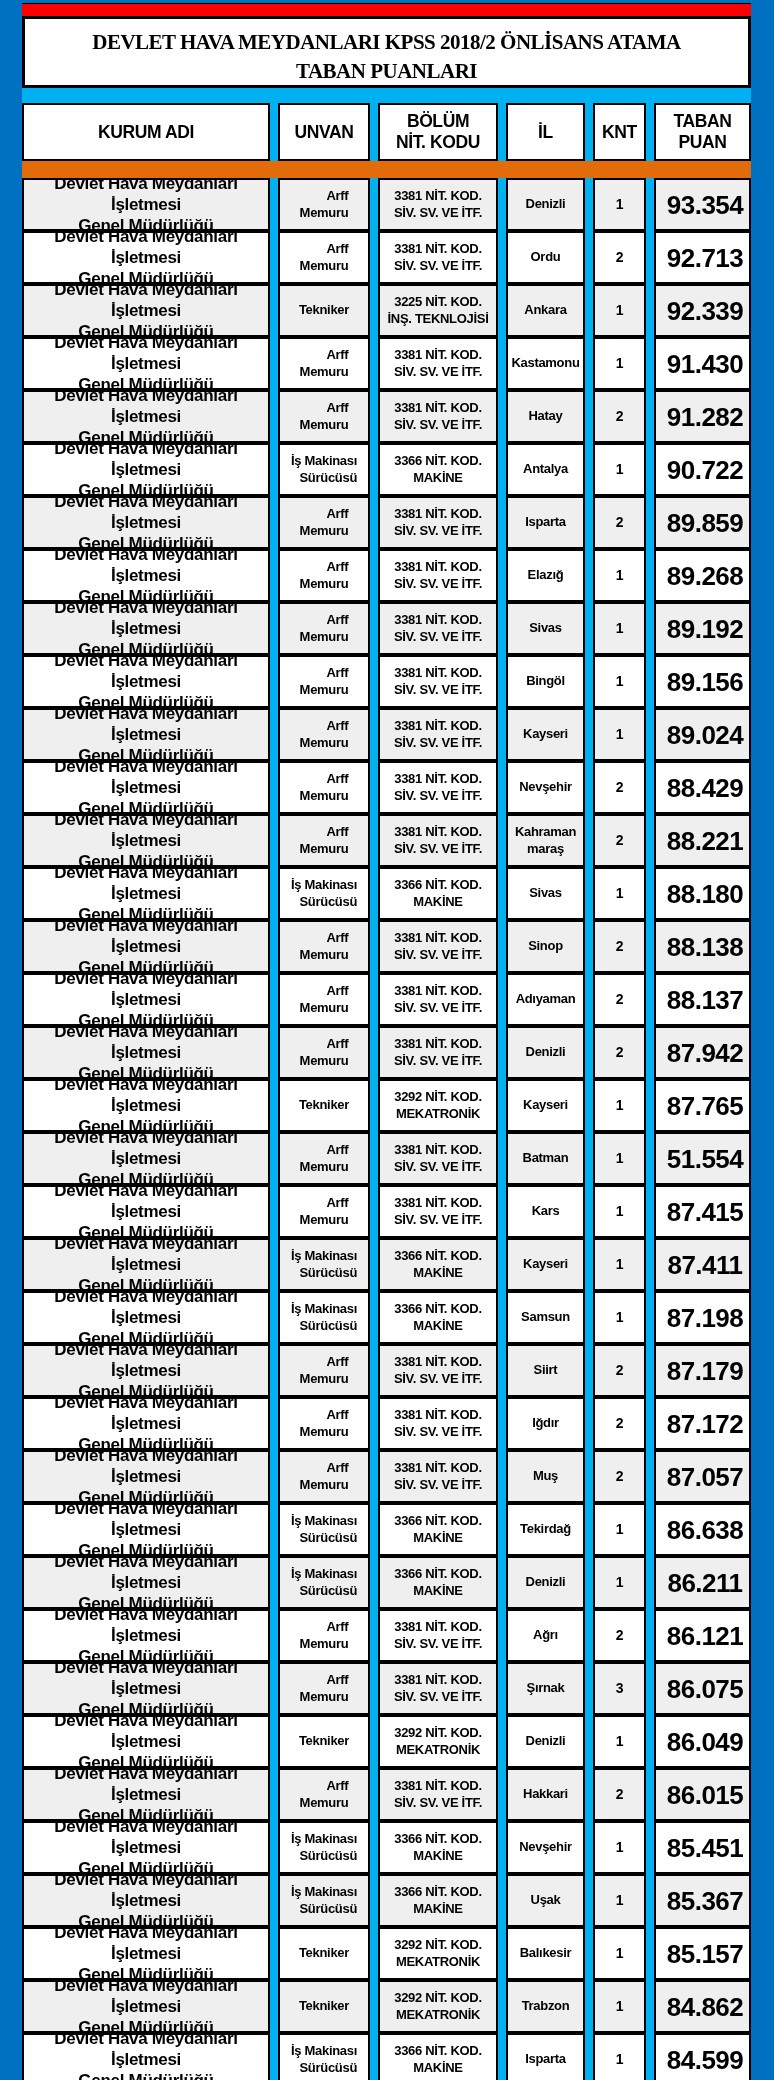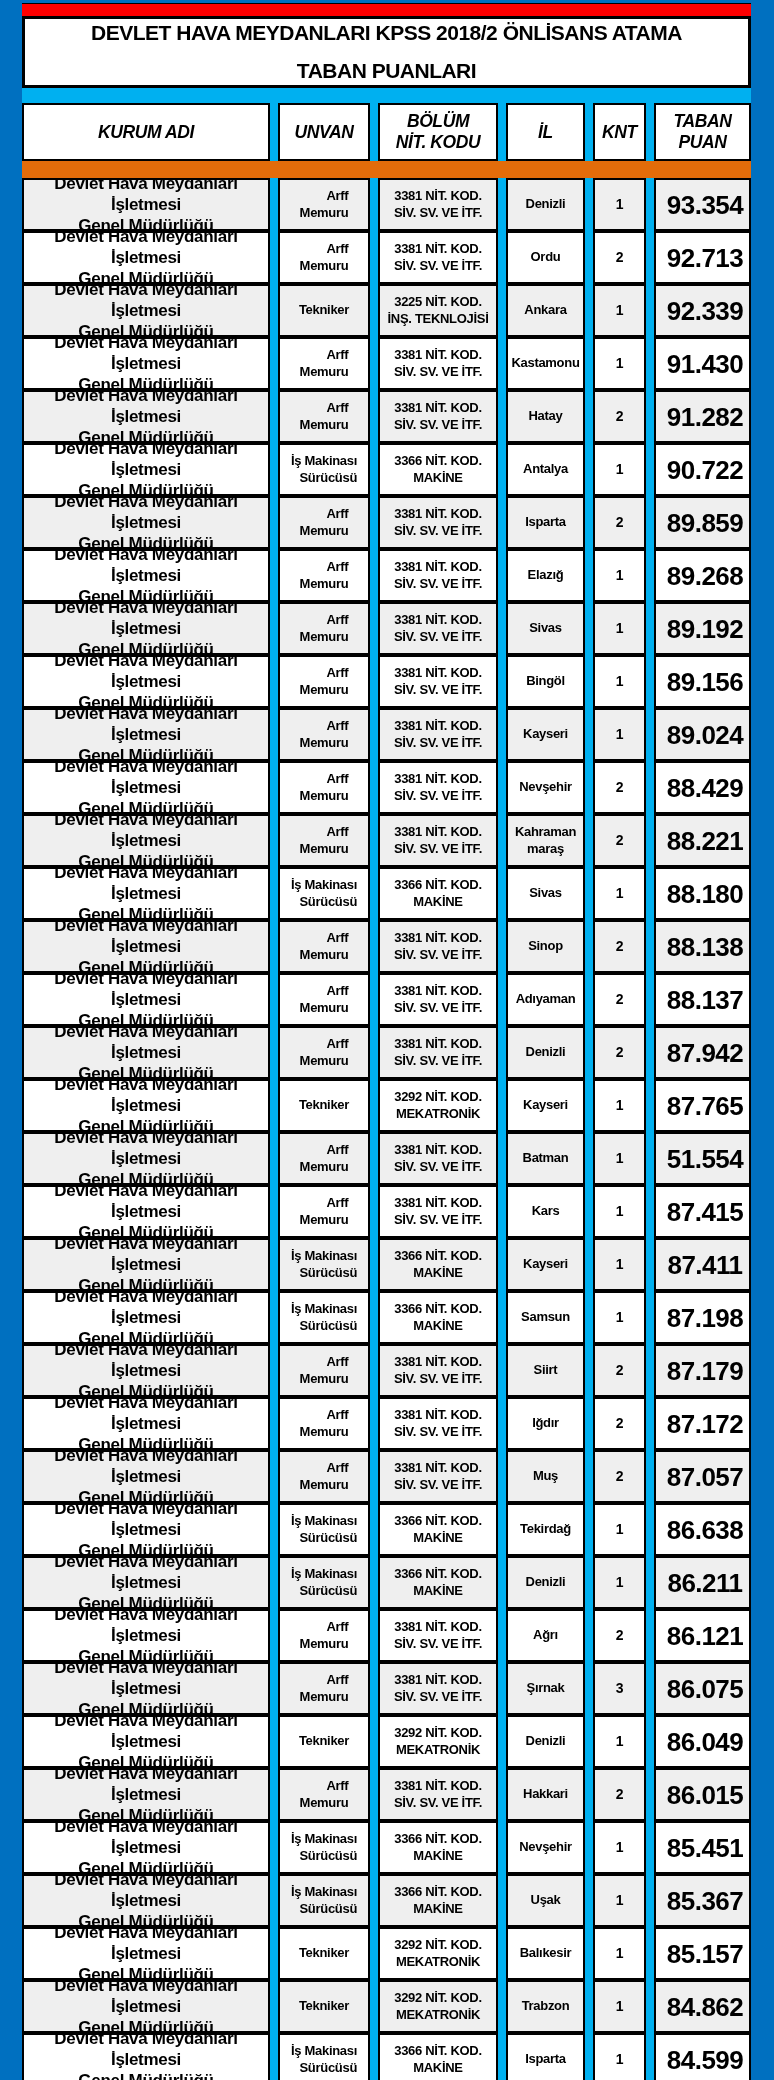--- a/index.html
+++ b/index.html
@@ -16,37 +16,38 @@
     width:774px; min-height:2080px; box-sizing:border-box;
     background:var(--frame-blue);
     padding:3px 23px 5px 22px;
   }
   .red-band{
     height:12px; background:var(--band-red);
     border-top:1px solid #000;
   }
   .title-box{
     background:#fff; border:3px solid #000; height:66px;
-    display:flex; flex-direction:column; align-items:center; justify-content:space-between;
+    display:flex; flex-direction:column; align-items:center; justify-content:flex-end;
     text-align:center;
+    font-family:Liberation Serif, serif;
   }
   .title-box div{
     font-weight:bold; font-size:21px; line-height:1.35; letter-spacing:-0.5px;
     white-space:nowrap;
   }
   .cyan-band{ height:15px; background:var(--band-cyan); }
   .orange-band{ height:17px; background:var(--band-orange); }
 
   .tbl{
     display:grid;
     grid-template-columns:248px 92px 120px 79px 53px 1fr;
     column-gap:8px; row-gap:0;
     background:var(--band-cyan);
   }
-  .tbl.head{ grid-auto-rows:58px;font-style:italic; }
+  .tbl.head{ grid-auto-rows:58px; }
   .tbl.body{ grid-auto-rows:53px; }
   .row{ display:contents; }
   .cell{
     box-sizing:border-box;
     background:#fff; border:2px solid var(--cell-border);
     display:flex; align-items:center; justify-content:center;
     text-align:center; font-weight:bold;
     white-space:pre-line; line-height:1.25; letter-spacing:-0.3px;
     padding:1px 3px; overflow:hidden;
   }

